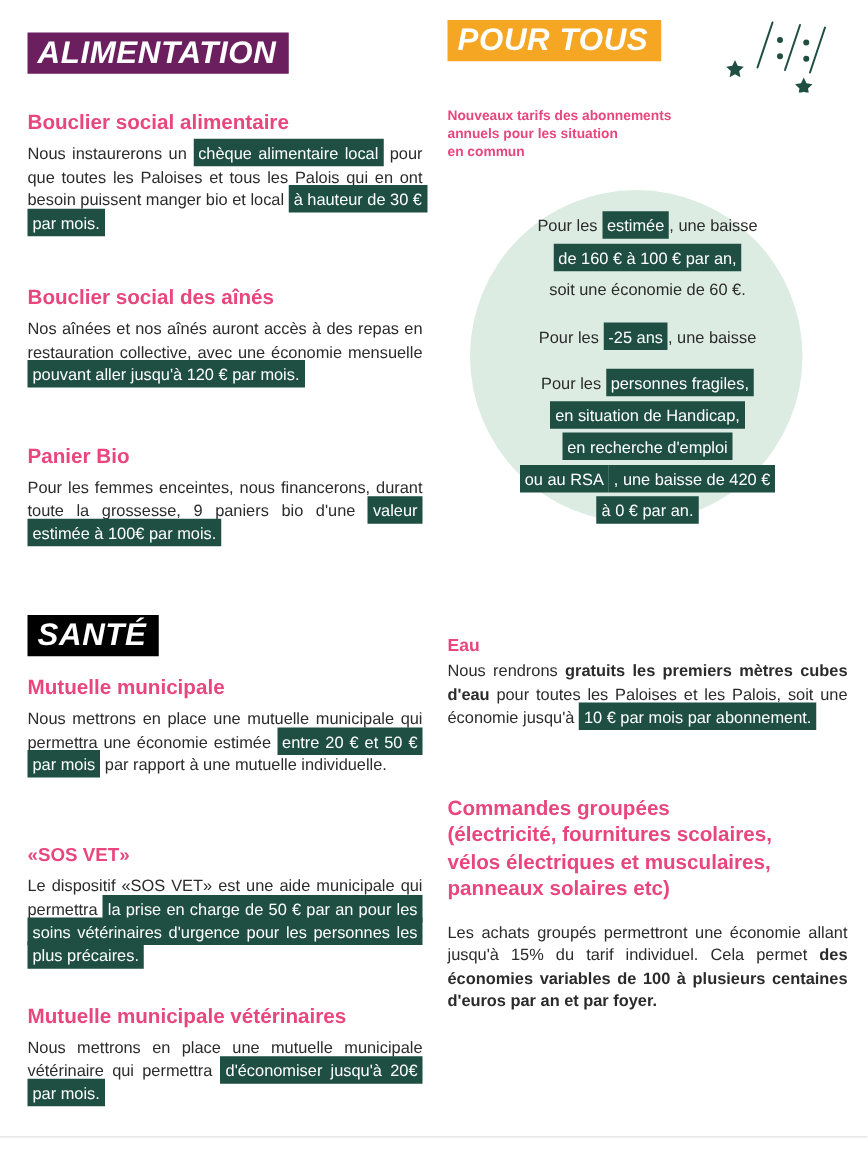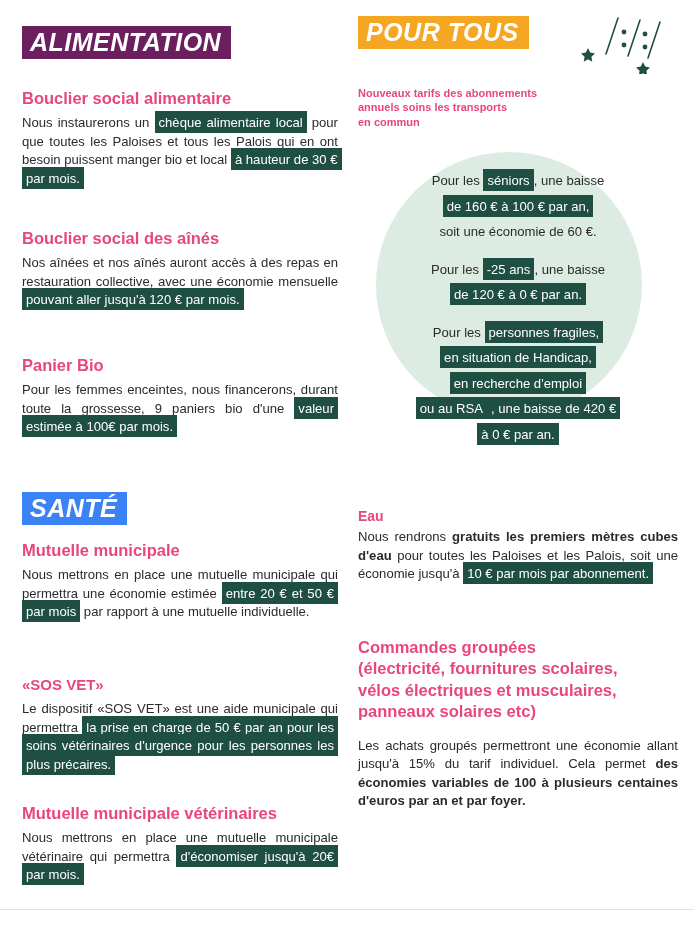--- a/index.html
+++ b/index.html
@@ -35,21 +35,21 @@
     font-weight: bold;
     font-style: italic;
     letter-spacing: 0.5px;
     color: #ffffff;
     padding: 3px 10px 4px 8px;
     font-size: 25px;
     line-height: 1.05;
   }
   .banner-purple { background: #6b1f5e; }
   .banner-orange { background: #f5a623; }
-  .banner-green  { background: #3b82f6; color: #ffffff; }
+  .banner-green  { background: #000000; color: #ffffff; }
 
   
   h3.sub {
     color: #e8467c;
     font-size: 16.5px;
     font-weight: bold;
     margin: 0 0 6px 0;
     line-height: 1.22;
   }
   h3.sub.small { font-size: 15px; }
@@ -199,36 +199,35 @@
 
   <div class="col col-right">
 
     <div class="blk-r" style="top:16px;">
       <span class="banner banner-orange">POUR TOUS</span>
     </div>
 
     <div class="blk-r" style="top:86px;">
       <h3 class="sub" style="font-size:11px;line-height:1.3;">
         <span class="line">Nouveaux tarifs des abonnements</span><br>
-        <span class="line">annuels soins les transports</span><br>
+        <span class="line">annuels pour les situation</span><br>
         <span class="line">en commun</span>
       </h3>
     </div>
 
     <div class="transport-circle"></div>
     <div class="transport-text">
 
-      <span class="line"><span>Pour les </span><span class="hl">séniors</span><span>, une baisse</span></span>
+      <span class="line"><span>Pour les </span><span class="hl">estimée</span><span>, une baisse</span></span>
       <span class="line"><span class="hl">de 160 € à 100 € par an,</span></span>
       <span class="line"><span>soit une économie de 60 €.</span></span>
 
       <span class="gap"></span>
 
       <span class="line"><span>Pour les </span><span class="hl">-25 ans</span><span>, une baisse</span></span>
-      <span class="line"><span class="hl">de 120 € à 0 € par an.</span></span>
 
       <span class="gap"></span>
 
       <span class="line"><span>Pour les </span><span class="hl">personnes fragiles,</span></span>
       <span class="line"><span class="hl">en situation de Handicap,</span></span>
       <span class="line"><span class="hl">en recherche d'emploi</span></span>
       <span class="line"><span class="hl">ou au RSA</span><span class="hl">, une baisse de 420 €</span></span>
       <span class="line"><span class="hl">à 0 € par an.</span></span>
     </div>
 

